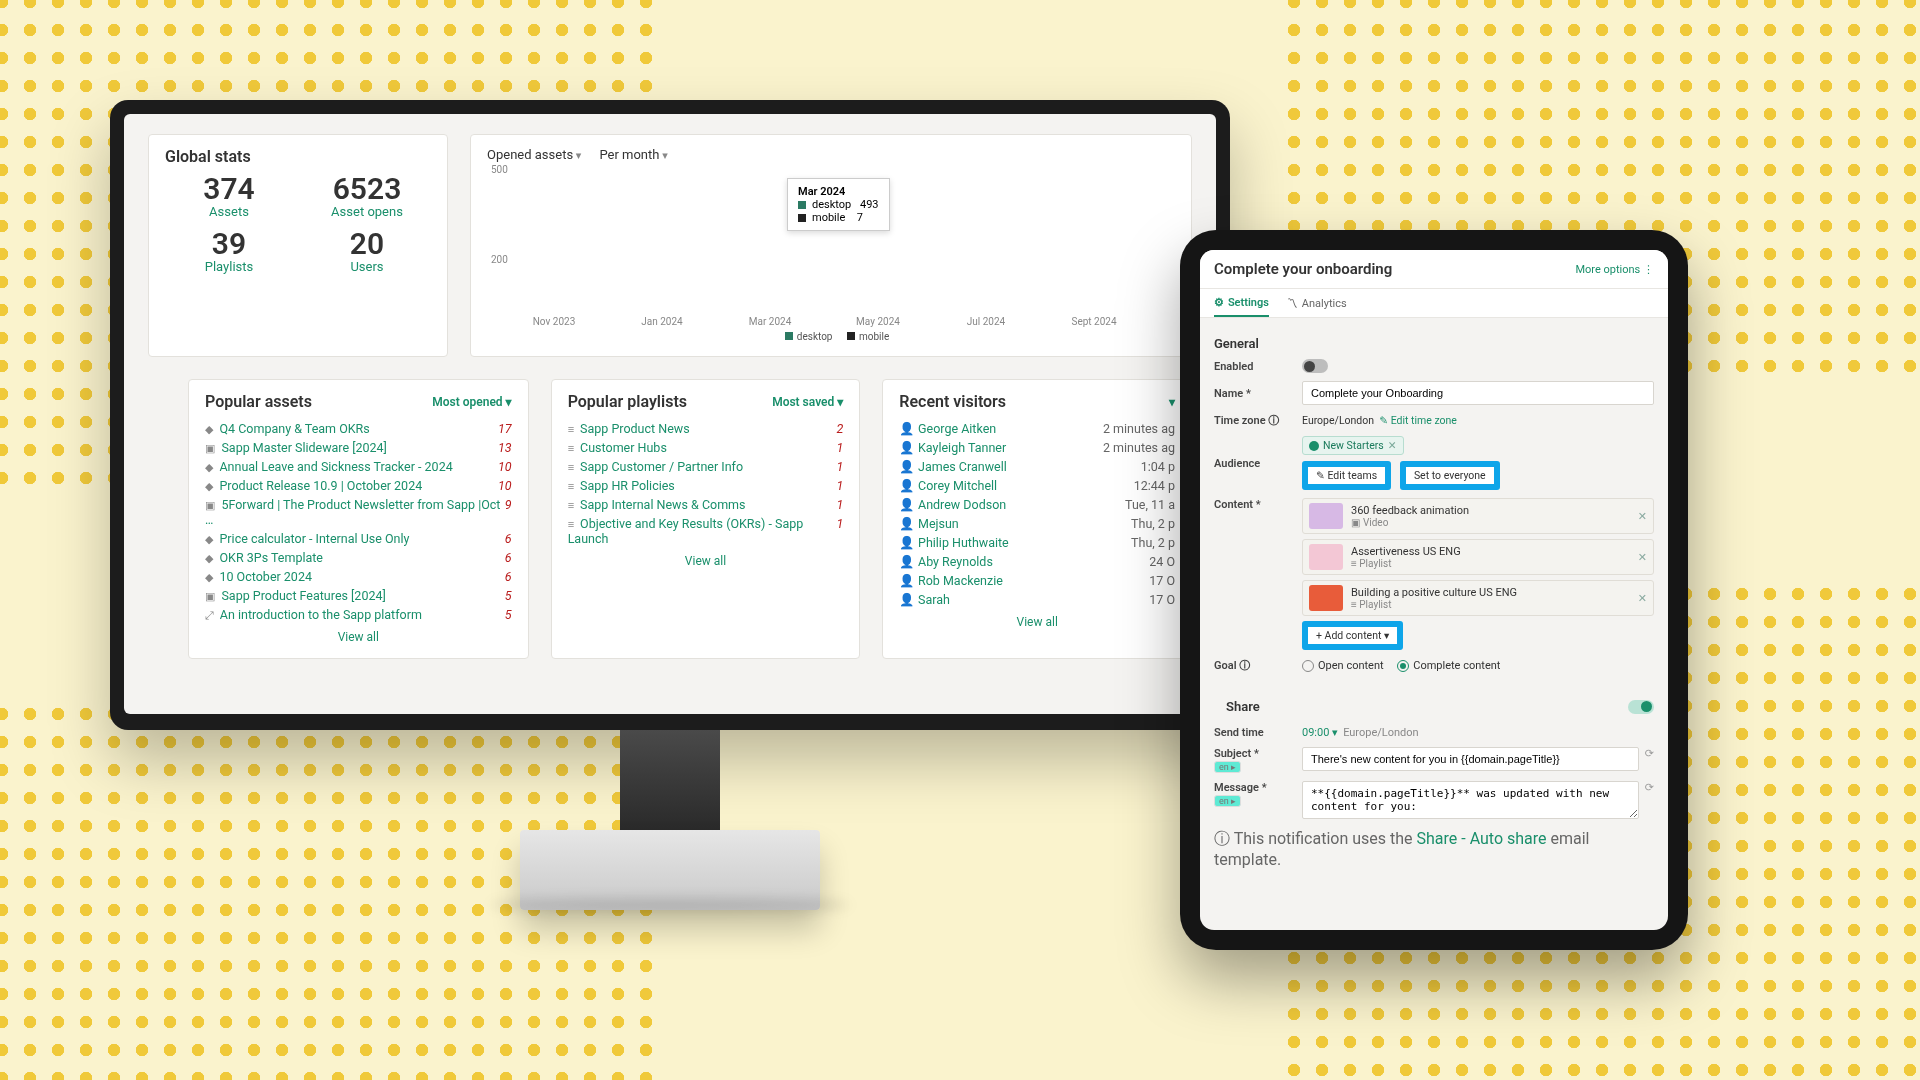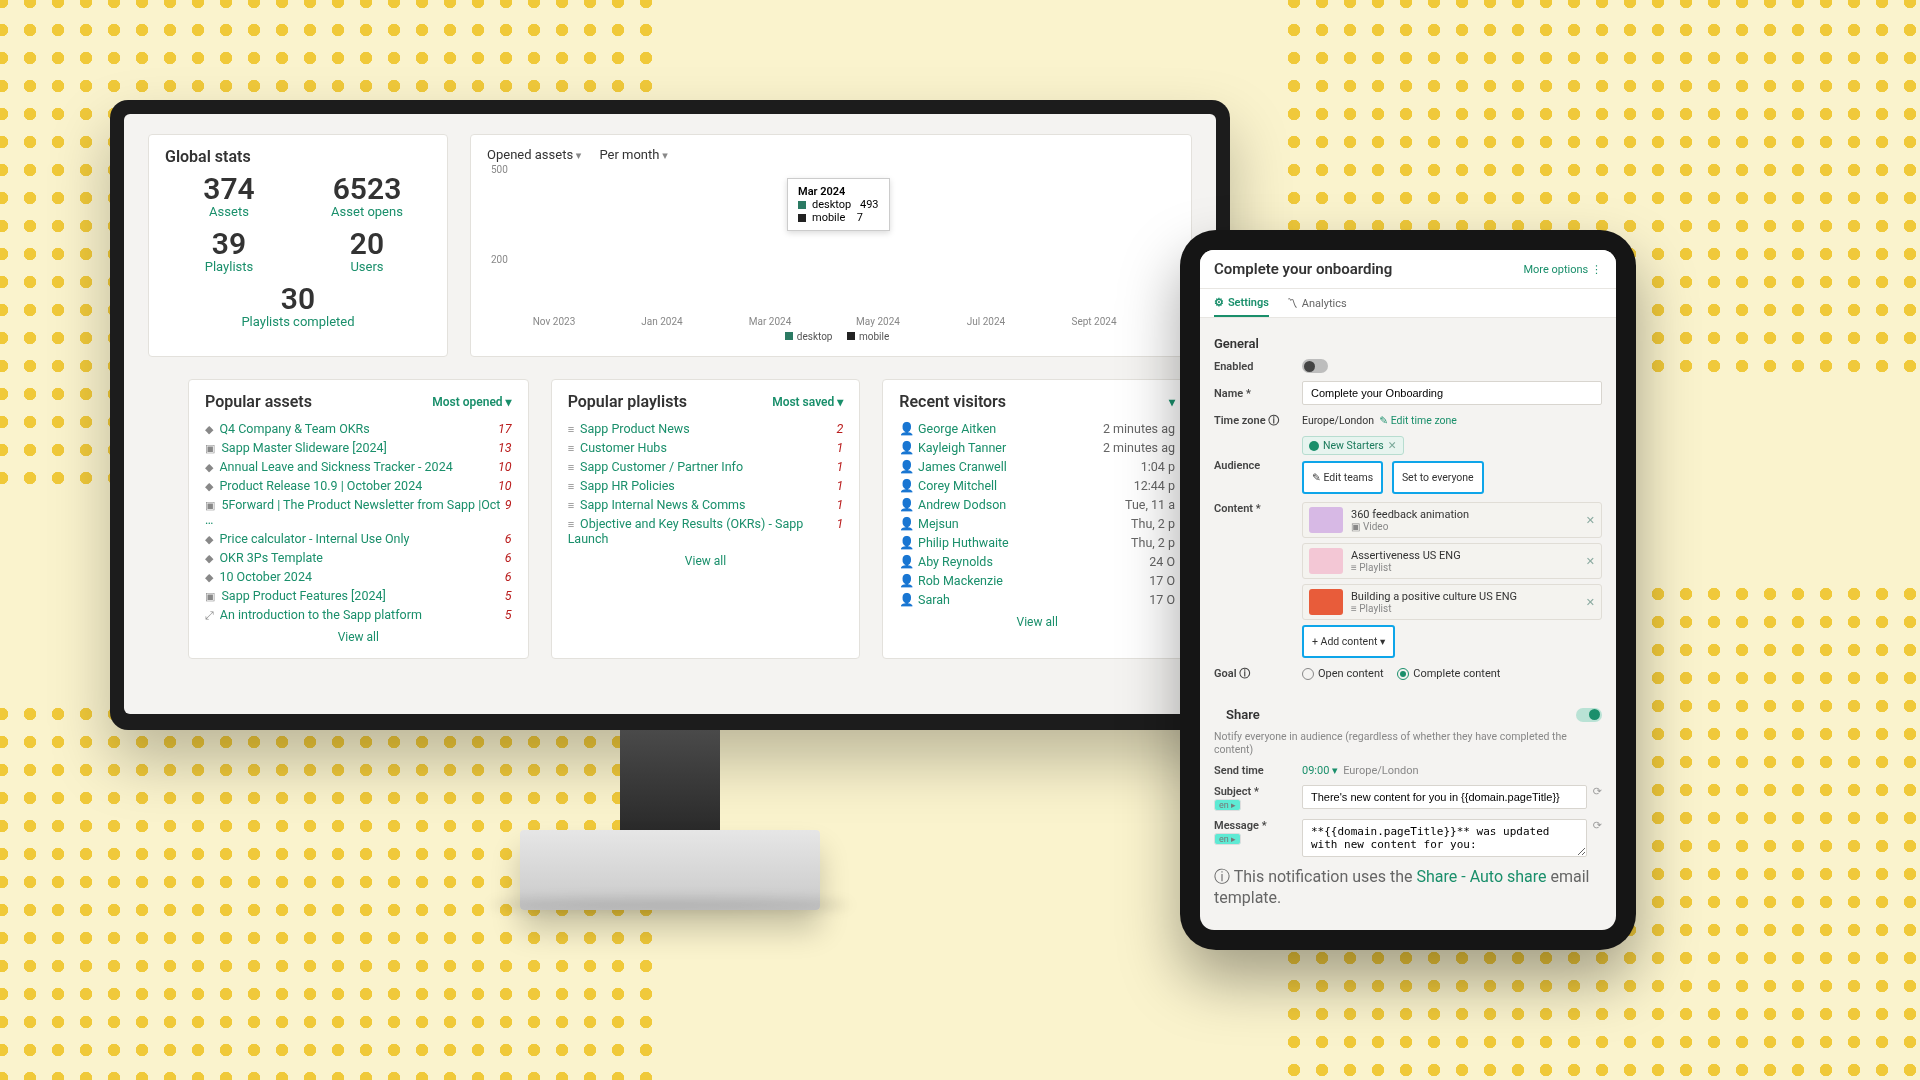--- a/index.html
+++ b/index.html
@@ -66,21 +66,21 @@
   .list { font-size:12.5px; }
   .list-row{ display:flex; justify-content:space-between; padding:2px 0; color:#1a8f6b; cursor:pointer; }
   .list-row .count{ color:#b91c1c;font-style:italic; }
   .list .ico{ color:#888; margin-right:6px; font-size:11px;}
   .viewall { text-align:center; color:#1a8f6b; font-size:12px; margin-top:6px; cursor:pointer;}
   .visitor-row{ display:flex; justify-content:space-between; font-size:12.5px; padding:2px 0;}
   .visitor-row .name{ color:#1a8f6b; cursor:pointer;}
   .visitor-row .time{ color:#666; }
 
   
-  .tablet { position:absolute; top:230px; left:1180px; width:456px; }
+  .tablet { position:absolute; top:230px; left:1180px; width:508px; }
   .tablet-frame{ background:#151515; border-radius:36px; padding:20px; box-shadow:0 30px 60px rgba(0,0,0,.35); }
   .tablet-screen{ background:#f4f3f1; border-radius:14px; height:680px; overflow:hidden; font-size:11px; color:#333; }
 
   .t-header{ background:#fff; border-bottom:1px solid #e8e6e2; padding:10px 14px; display:flex; justify-content:space-between; align-items:center;}
   .t-title { font-weight:600; font-size:15px;}
   .t-more  { color:#1a8f6b; font-size:11px; cursor:pointer;}
   .t-tabs  { background:#fff; border-bottom:1px solid #e8e6e2; padding:0 14px; display:flex; gap:18px; font-size:11px;}
   .t-tab   { padding:7px 0 6px; color:#666; cursor:pointer; display:flex; align-items:center; gap:4px;}
   .t-tab.active{ color:#1a8f6b; border-bottom:2px solid #1a8f6b; font-weight:600;}
 
@@ -91,21 +91,21 @@
   .t-tz   { font-size:10.5px; }
   .t-tz .edit{ color:#1a8f6b; cursor:pointer;}
   .t-input{ border:1px solid #d8d5cf; background:#fff; padding:5px 8px; font-size:11px; width:100%; border-radius:2px;}
   .t-toggle{ width:26px; height:14px; background:#bdbdbd; border-radius:8px; position:relative; cursor:pointer;}
   .t-toggle::after{ content:""; position:absolute; top:1.5px; left:1.5px; width:11px; height:11px; background:#444; border-radius:50%;}
   .t-toggle.on{ background:#b9e2d5;}
   .t-toggle.on::after{ left:13px; background:#1a8f6b;}
 
   .chip{ display:inline-flex; align-items:center; gap:4px; background:#e7f4ef; border:1px solid #b7ddd0; color:#1a7a5b; font-size:10.5px; padding:2px 6px; border-radius:3px;}
   .chip .x{ cursor:pointer; color:#7aa99a;}
-  .mini-btn{ display:inline-block; border:2px solid #0ea5e9; background:#fff; padding:8px 8px; font-size:10.5px; border-radius:3px; cursor:pointer; margin-right:6px;text-align:right;}
+  .mini-btn{ display:inline-block; border:6px solid #0ea5e9; background:#fff; padding:2px 8px; font-size:10.5px; border-radius:3px; cursor:pointer; margin-right:6px;text-align:right;}
 
   .content-item{ display:flex; align-items:center; gap:8px; background:#f4f3ef; border:1px solid #e0ddd6; padding:4px 6px; margin-bottom:5px; border-radius:3px;}
   .thumb{ width:34px; height:26px; border-radius:3px; flex-shrink:0;}
   .content-item .meta{ font-size:10px; color:#888;}
   .content-item .rm{ margin-left:auto; color:#8aaaa0; cursor:pointer;}
 
   .radio{ width:12px;height:12px;border:1.5px solid #888;border-radius:50%;display:inline-block;vertical-align:middle;margin-right:4px;}
   .radio.on{ border-color:#1a8f6b;}
   .radio.on::after{content:"";display:block;width:6px;height:6px;background:#1a8f6b;border-radius:50%;margin:1.5px;}
 
@@ -143,24 +143,20 @@
                 <div class="stat-big">6523</div>
                 <div class="stat-label">Asset opens</div>
               </div>
               <div>
                 <div class="stat-big">39</div>
                 <div class="stat-label">Playlists</div>
               </div>
               <div>
                 <div class="stat-big">20</div>
                 <div class="stat-label">Users</div>
-              </div>
-              <div class="stat-full">
-                <div class="stat-big">30</div>
-                <div class="stat-label">Playlists completed</div>
               </div>
             </div>
         </div>
 
         <div class="card chart-card">
           <div class="chart-head">
             <span>Opened assets</span>
             <span>Per month</span>
           </div>
           <div class="chart-area">
@@ -458,21 +454,20 @@
             <span class="radio"></span><span>Open content</span>
             &nbsp;&nbsp;&nbsp;
             <span class="radio on"></span><span>Complete content</span>
           </div>
         </div>
 
         <div style="display:flex;justify-content:space-between;align-items:center;margin-top:14px">
           <div class="t-section" style="margin:12px">Share</div>
           <div class="t-toggle on"></div>
         </div>
-        <div class="share-sub">Notify everyone in audience (regardless of whether they have completed the content)</div>
 
         <div class="t-form-row">
           <div class="t-label">Send time</div>
           <div><span style="color:#1a8f6b;cursor:pointer">09:00 ▾</span>&nbsp;&nbsp;<span style="color:#888">Europe/London</span></div>
         </div>
         <div class="t-form-row" style="align-items:flex-start">
           <div><div class="t-label">Subject *</div><span class="tag-pill">en ▸</span></div>
           <div style="display:flex;align-items:flex-start">
               <input class="t-input" value="There's new content for you in {{domain.pageTitle}}" style="">
               <span class="reload">⟳</span>

